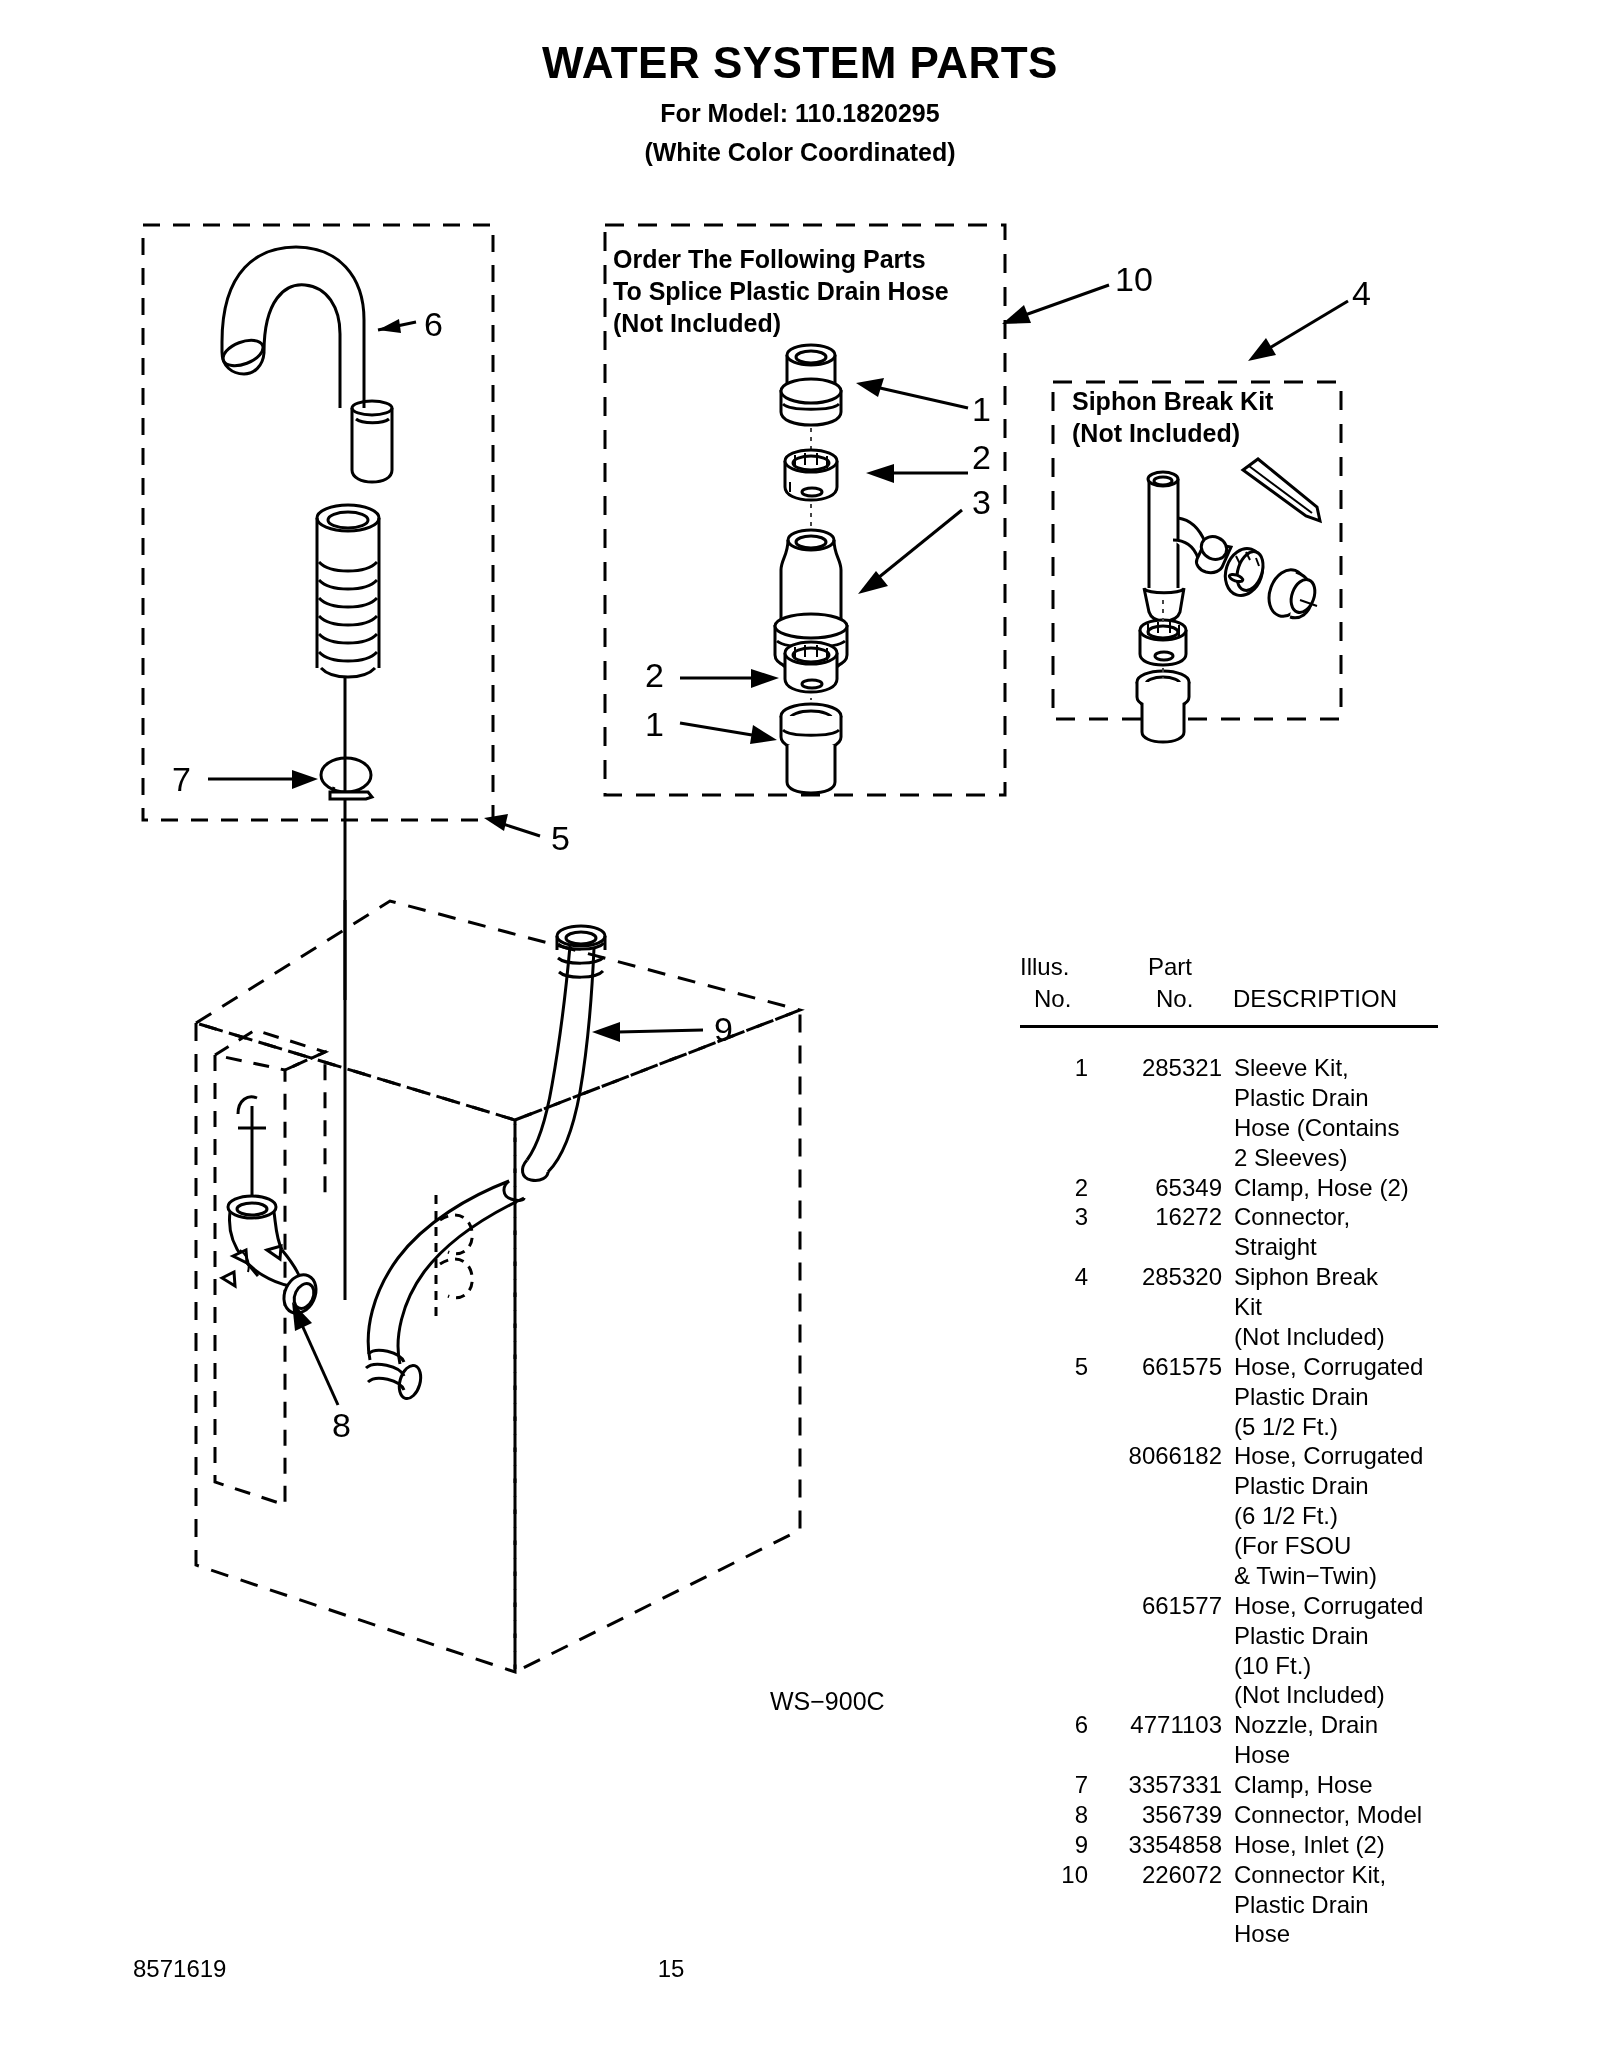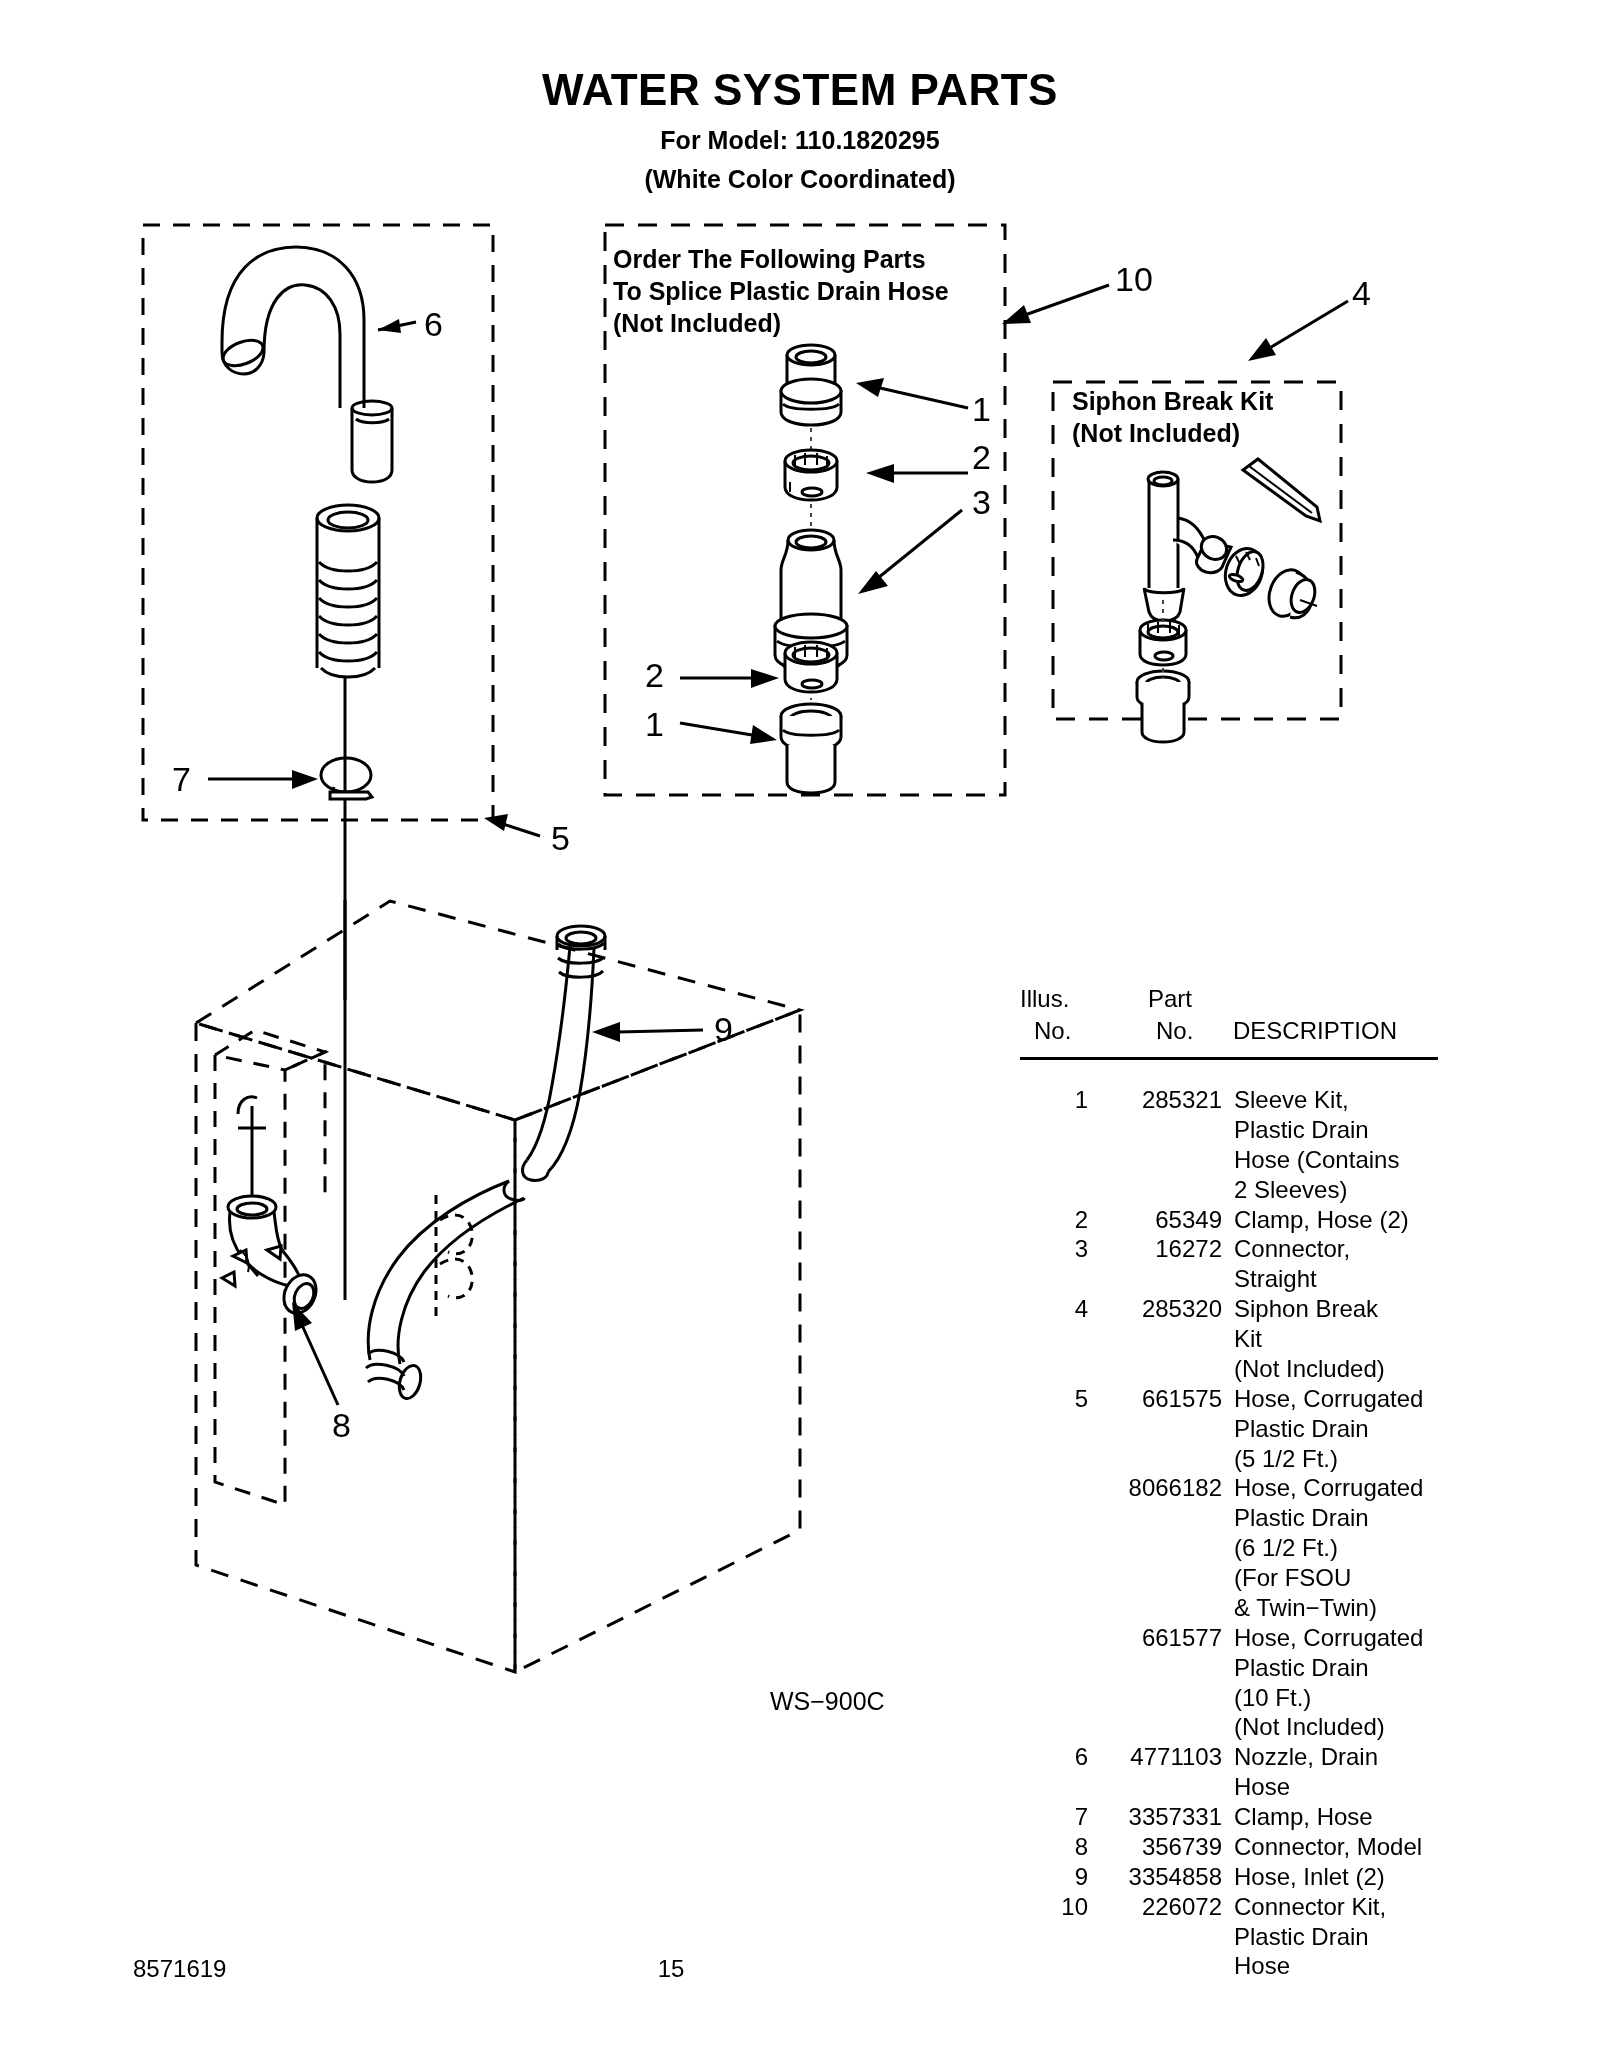--- a/index.html
+++ b/index.html
@@ -12,21 +12,21 @@
     height: 2071px;
     position: relative;
     font-family: "Liberation Sans", sans-serif;
     color: #000000;
     overflow: hidden;
   }
 
   
   #header {
     position: absolute;
-    top: 68px;
+    top: 41px;
     left: 0;
     width: 1600px;
     text-align: center;
   }
   #doc-title {
     font-size: 44px;
     font-weight: bold;
     letter-spacing: 0.5px;
     line-height: 1.0;
     margin: 0;
@@ -71,21 +71,20 @@
     position: absolute;
     left: 1020px;
     top: 955px;
     width: 420px;
     font-size: 24px;
     line-height: 1.0;
   }
   #parts-table .thead {
     position: relative;
     height: 76px;
-    margin-top: 32px;
   }
   #parts-table .th {
     position: absolute;
     font-size: 24px;
     white-space: pre;
   }
   #th-illus-1 { left: 0px;   top: 0px; }
   #th-illus-2 { left: 14px;  top: 32px; }
   #th-part-1  { left: 128px; top: 0px; }
   #th-part-2  { left: 136px; top: 32px; }

